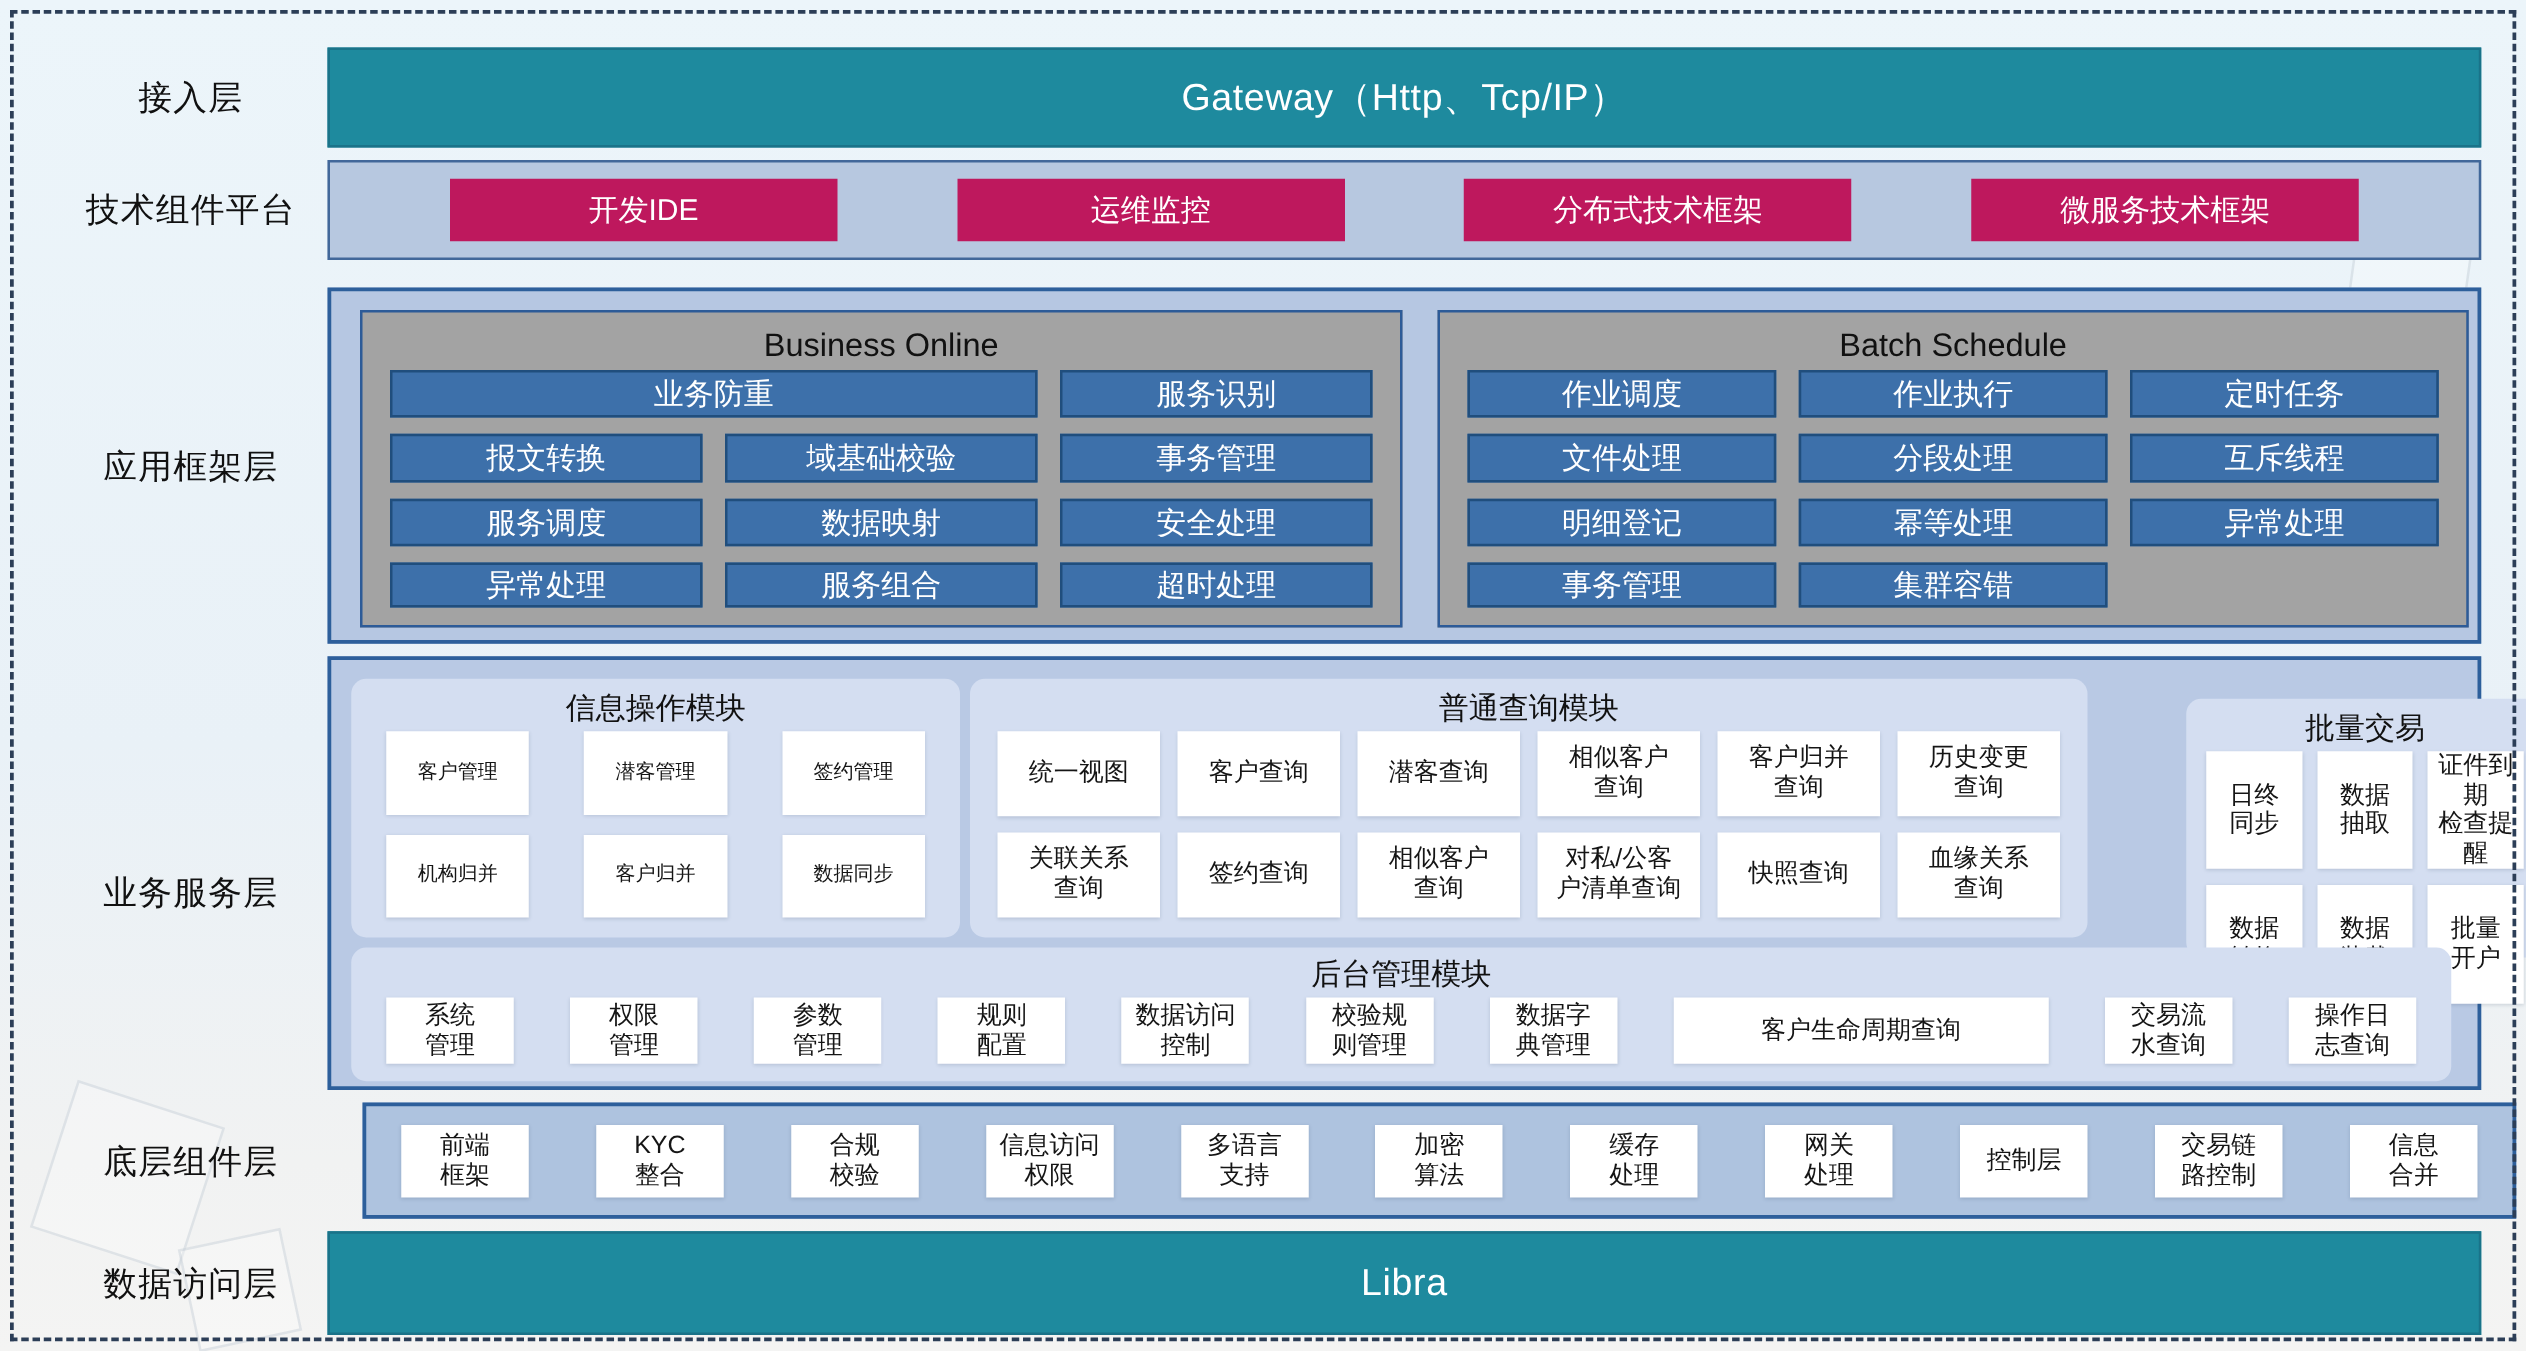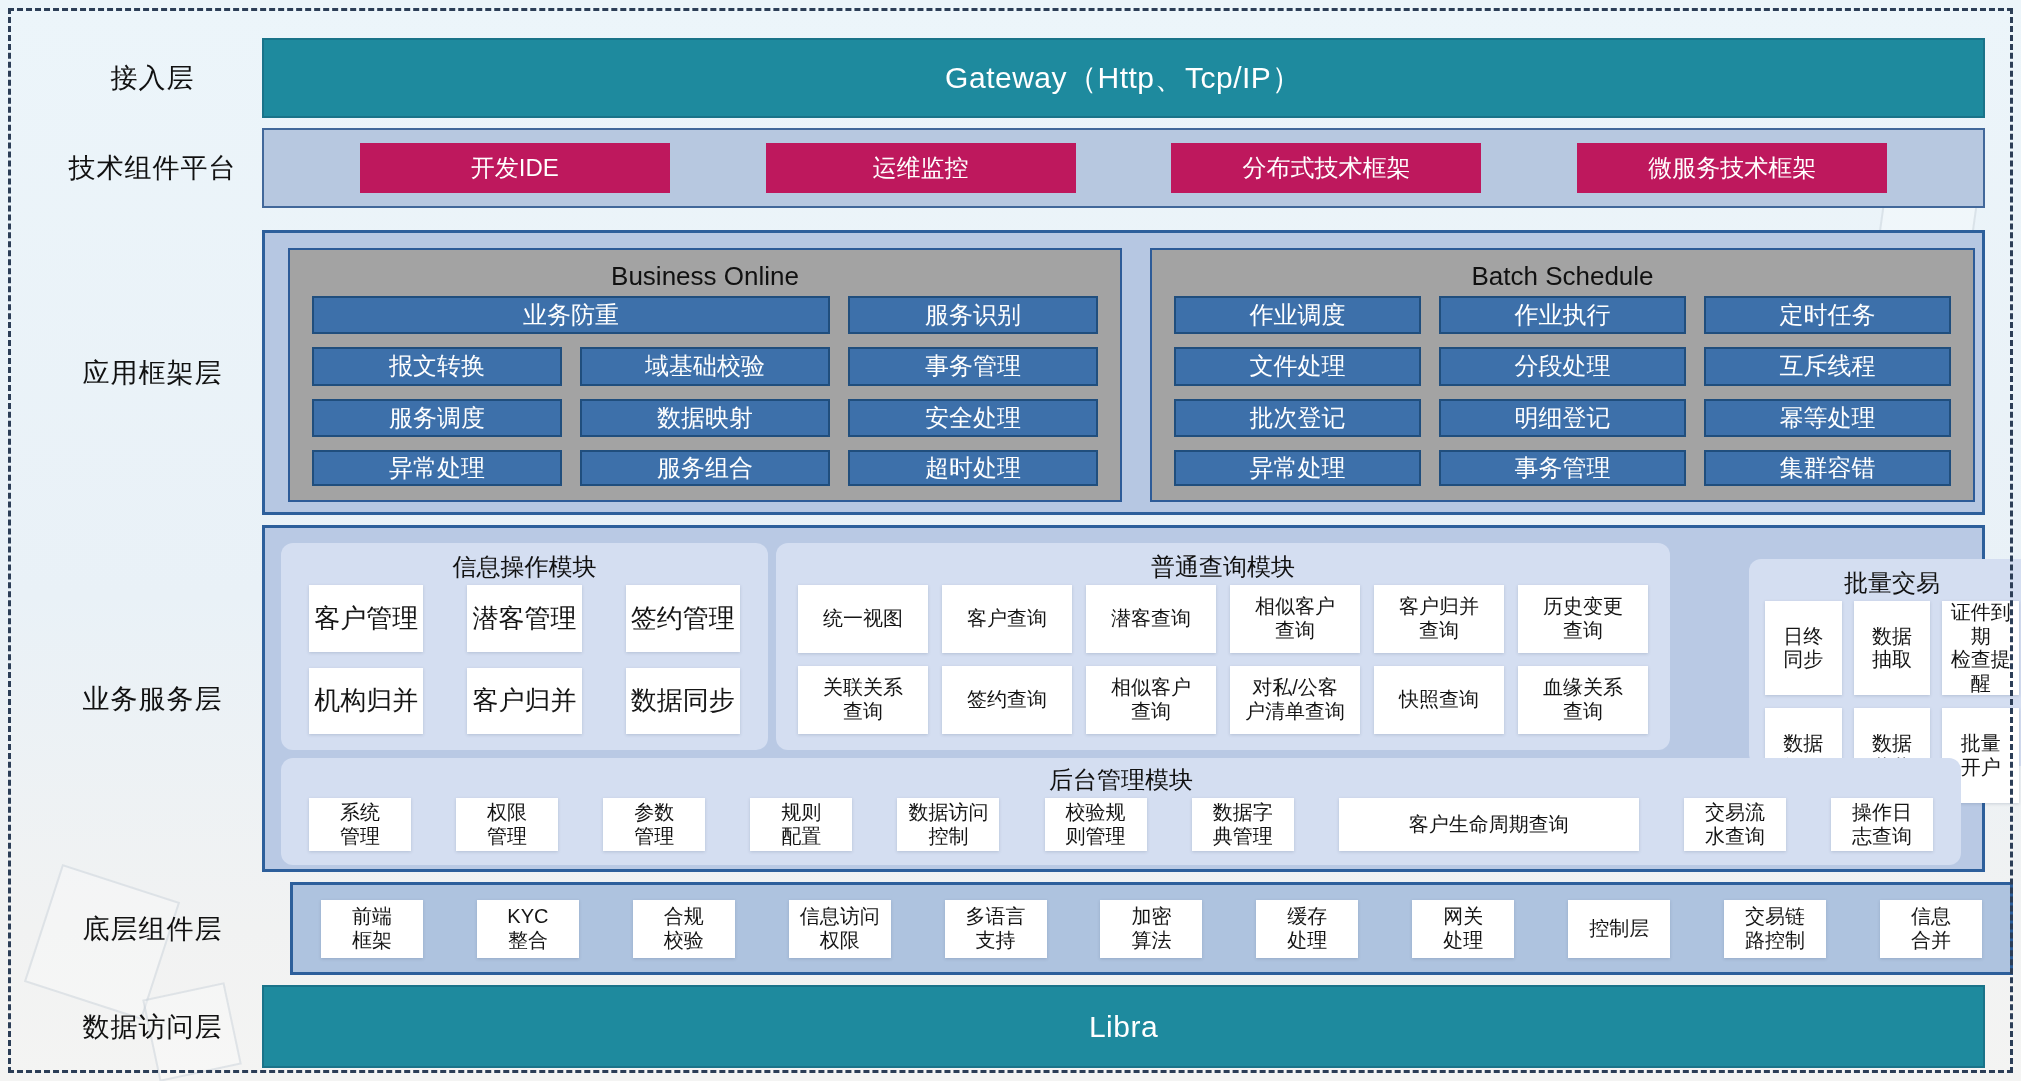--- a/index.html
+++ b/index.html
@@ -30,21 +30,21 @@
   .teal-bar span { color:#fff; font-size:30px; letter-spacing:.5px; }
 
   
   #row-access   { top:38px;  height:80px; }
   #lbl-access   { top:38px;  height:80px; }
   #row-tech     { top:128px; height:80px; }
   #lbl-tech     { top:128px; height:80px; }
   #row-appframe { top:230px; height:285px; }
   #lbl-appframe { top:230px; height:285px; }
   #row-biz      { top:525px; height:347px; }
-  #lbl-biz      { top:525px; height:347px; }
+  #lbl-biz      { top:540px; height:347px; }
   #row-bottom   { top:882px; height:93px; }
   #lbl-bottom   { top:882px; height:93px; }
   #row-data     { top:985px; height:83px; }
   #lbl-data     { top:985px; height:83px; }
 
   
   #row-tech {
     background:#b7c8e0; border:2px solid #42689a;
     display:flex; align-items:center; justify-content:space-evenly;
   }
@@ -82,21 +82,21 @@
   #admin-card { left:16px;   top:230px; width:1680px; height:107px; padding:4px 28px 14px; }
   .card-grid { flex:1; display:grid; grid-template-rows:1fr 1fr; }
   #info-card  .card-grid { grid-template-columns:repeat(3,1fr); gap:16px 44px; }
   #query-card .card-grid { grid-template-columns:repeat(6,1fr); gap:13px 14px; }
   #trade-card .card-grid { grid-template-columns:repeat(3,1fr); gap:13px 12px; }
   .white-btn {
     background:#ffffff; color:#151515; display:flex; align-items:center; justify-content:center;
     text-align:center; white-space:pre-line; line-height:1.18;
     box-shadow:0 1px 3px rgba(40,60,90,.18); box-sizing:border-box;
   }
-  #info-card  .white-btn { font-size:26px; }
+  #info-card  .white-btn { font-size:16px; }
   #query-card .white-btn { font-size:20px; }
   #trade-card .white-btn { font-size:20px; }
   .admin-row { flex:1; display:flex; justify-content:space-between; align-items:stretch; }
   .admin-row .white-btn { width:102px; font-size:20px; }
   .admin-row .white-btn.wide { width:300px; }
 
   
   #row-bottom {
     background:#aec3df; border:3px solid #2d5f9b;
     display:flex; align-items:center; justify-content:space-between; padding:0 28px;margin-left:28px;
@@ -149,21 +149,20 @@
     </div>
     <div class="inner-panel" id="bs-panel">
       <div class="inner-title">Batch Schedule</div>
       <div class="fw-grid">
         <div class="blue-btn">作业调度</div>
         <div class="blue-btn">作业执行</div>
         <div class="blue-btn">定时任务</div>
         <div class="blue-btn">文件处理</div>
         <div class="blue-btn">分段处理</div>
         <div class="blue-btn">互斥线程</div>
-        <div class="blue-btn">批次登记</div>
         <div class="blue-btn">明细登记</div>
         <div class="blue-btn">幂等处理</div>
         <div class="blue-btn">异常处理</div>
         <div class="blue-btn">事务管理</div>
         <div class="blue-btn">集群容错</div>
       </div>
     </div>
   </div>
 
   <div class="row" id="row-biz">

